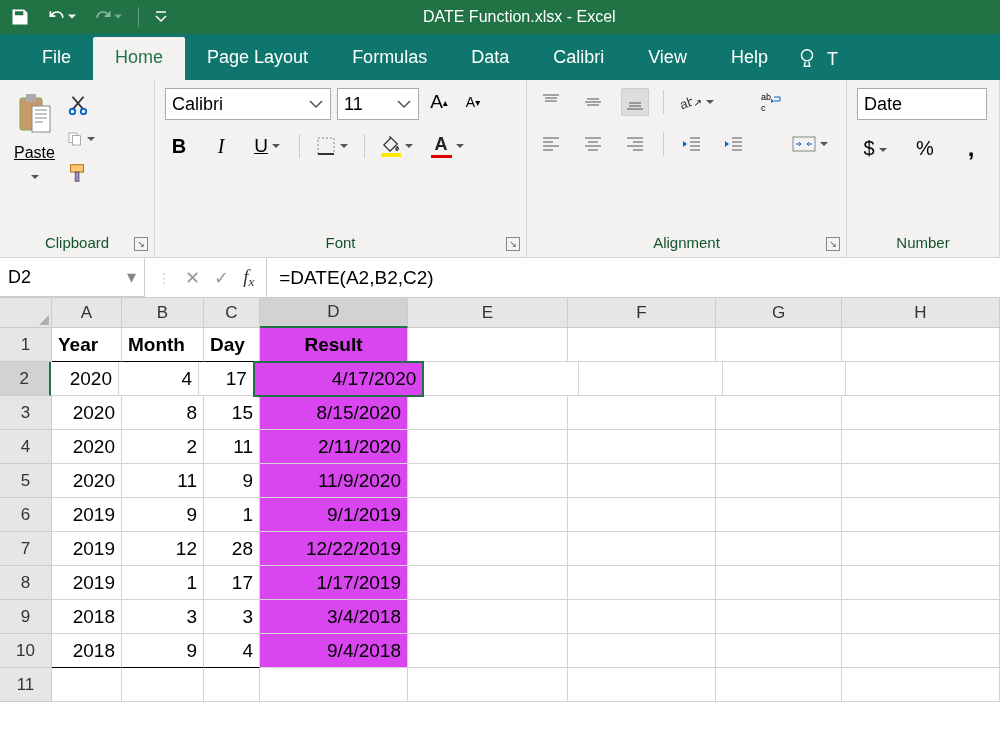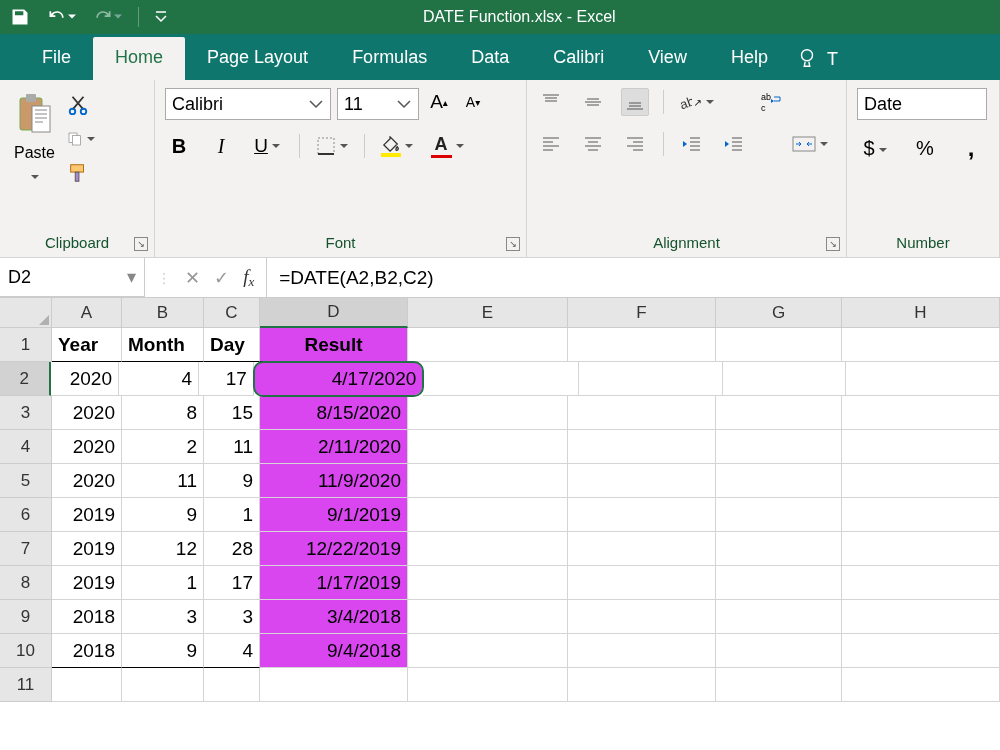--- a/index.html
+++ b/index.html
@@ -17,21 +17,21 @@
   .tab.active { background: #f3f2f1; color: #217346; border-radius: 2px 2px 0 0; }
   .tab.tell { padding: 10px 6px; }
   .tell svg { vertical-align: -4px; }
   
   .ribbon { background: #f3f2f1; border-bottom: 1px solid #d6d5d3; display: flex; height: 178px; }
   .group { border-right: 1px solid #d6d5d3; display: flex; flex-direction: column; justify-content: space-between; padding: 8px 10px 2px 10px; position: relative; }
   .group-label { text-align: center; font-size: 15px; color: #14532d; padding: 4px 0; display:flex; justify-content:center; gap:8px; align-items:center;}
   .dlaunch { width:14px; height:14px; border:1px solid #888; position:absolute; right:6px; bottom:6px; display:flex; align-items:center; justify-content:center; cursor:pointer;}
   .dlaunch::after{content:"↘"; font-size:9px; color:#555; line-height:1;}
   
-  .clip-body { display:flex; align-items:flex-start; gap:8px; }
+  .clip-body { display:flex; align-items:flex-start; gap:8px;text-decoration:underline; }
   .paste-btn { display:flex; flex-direction:column; align-items:center; gap:6px; cursor:pointer; padding:4px;}
   .paste-btn span { font-size:16px; }
   .clip-side { display:flex; flex-direction:column; gap:12px; padding-top:6px;}
   .mini { width:28px; cursor:pointer; display:flex; align-items:center; gap:2px;}
   
   .font-body { display:flex; flex-direction:column; gap:12px; }
   .font-row1 { display:flex; gap:6px; align-items:flex-start; }
   .combo { background:#fff; border:1px solid #aaa; height:32px; display:flex; align-items:center; padding:0 6px; font-size:18px; }
   .combo .dd { margin-left:auto; }
   .font-row2 { display:flex; gap:14px; align-items:center; }
@@ -362,21 +362,21 @@
         <div class="cell" style="width: 160px;"></div>
         <div class="cell" style="width: 148px;"></div>
         <div class="cell" style="width: 126px;"></div>
         <div class="cell" style="width: 158px;"></div>
       </div>
       <div class="row">
         <div class="rowhdr sel">2</div>
         <div class="cell r" style="width: 70px;">2020</div>
         <div class="cell r" style="width: 82px;">4</div>
         <div class="cell r" style="width: 56px;">17</div>
-        <div class="cell hl r active" style="width: 174px; border-radius: 9px;">4/17/2020</div>
+        <div class="cell hl r active" style="width: 174px;">4/17/2020</div>
         <div class="cell" style="width: 160px;"></div>
         <div class="cell" style="width: 148px;"></div>
         <div class="cell" style="width: 126px;"></div>
         <div class="cell" style="width: 158px;"></div>
       </div>
       <div class="row">
         <div class="rowhdr">3</div>
         <div class="cell r" style="width: 70px;">2020</div>
         <div class="cell r" style="width: 82px;">8</div>
         <div class="cell r" style="width: 56px;">15</div>

